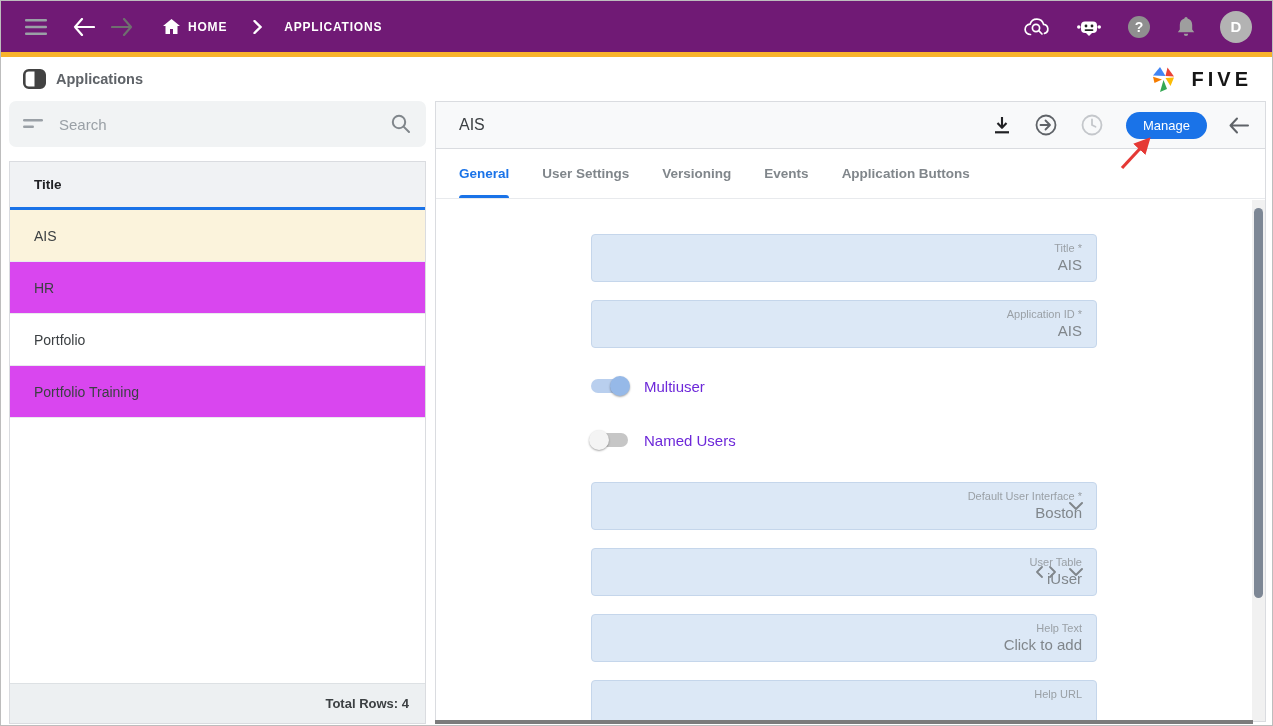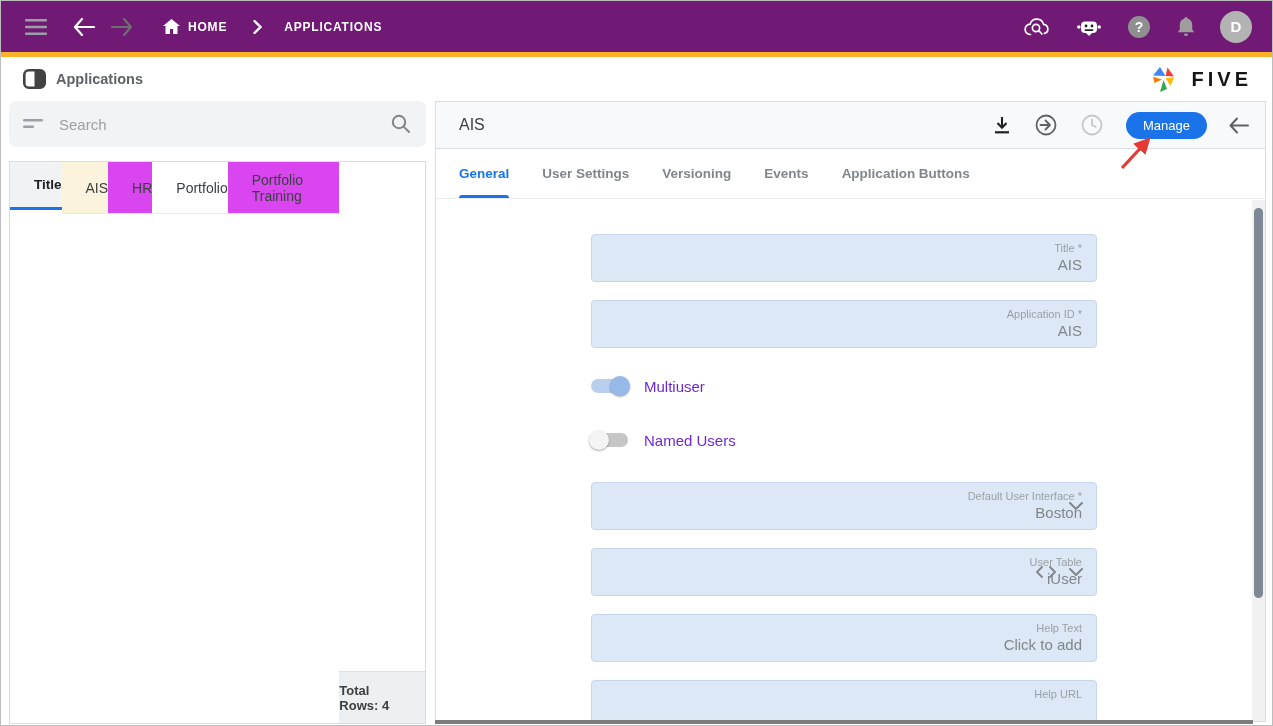--- a/index.html
+++ b/index.html
@@ -43,35 +43,35 @@
     height:46px; background:#f1f3f4; border-radius:7px;
     display:flex; align-items:center; padding:0 14px;
   }
   .search-input {
     flex:1; border:none; background:transparent; outline:none;
     font-size:15px; color:#3c4043; margin-left:14px; font-family:"Liberation Sans",sans-serif;
   }
   .search-input::placeholder { color:#9aa0a6; }
   .list-table {
     position:absolute; top:60px; left:0; right:0; bottom:0;
-    border:1px solid #dadce0; background:#fff; display:flex; 
+    border:1px solid #dadce0; background:#fff; display:flex; flex-direction:column;
   }
   .list-header {
     height:48px; background:#f0f2f4; display:flex; align-items:center;
     padding-left:24px; font-size:13.5px; font-weight:bold; color:#202124;
     border-bottom:3px solid #1a73e8;
   }
   .list-row {
     height:52px; display:flex; align-items:center; padding-left:24px;
     font-size:14px; color:#3c4043; border-bottom:1px solid #e8eaed; cursor:pointer;
   }
   .row-alt { background:#d946ef; }
   .row-selected { background:#fbf3dc; }
   .list-footer {
-    margin-top:auto; height:52px; background:#edf0f2; border-top:1px solid #dde1e4;
+    margin-top:auto; height:40px; background:#edf0f2; border-top:1px solid #dde1e4;
     display:flex; align-items:center; justify-content:flex-end;
     padding-right:16px; font-size:13px; font-weight:bold; color:#3c4043;
   }
   
   .right-panel {
     position:absolute; left:434px; top:100px; width:831px; height:621px;
     border:1px solid #dadce0; background:#fff;
   }
   .detail-header {
     height:47px; background:#f8f9fa; border-bottom:1px solid #dadce0;

